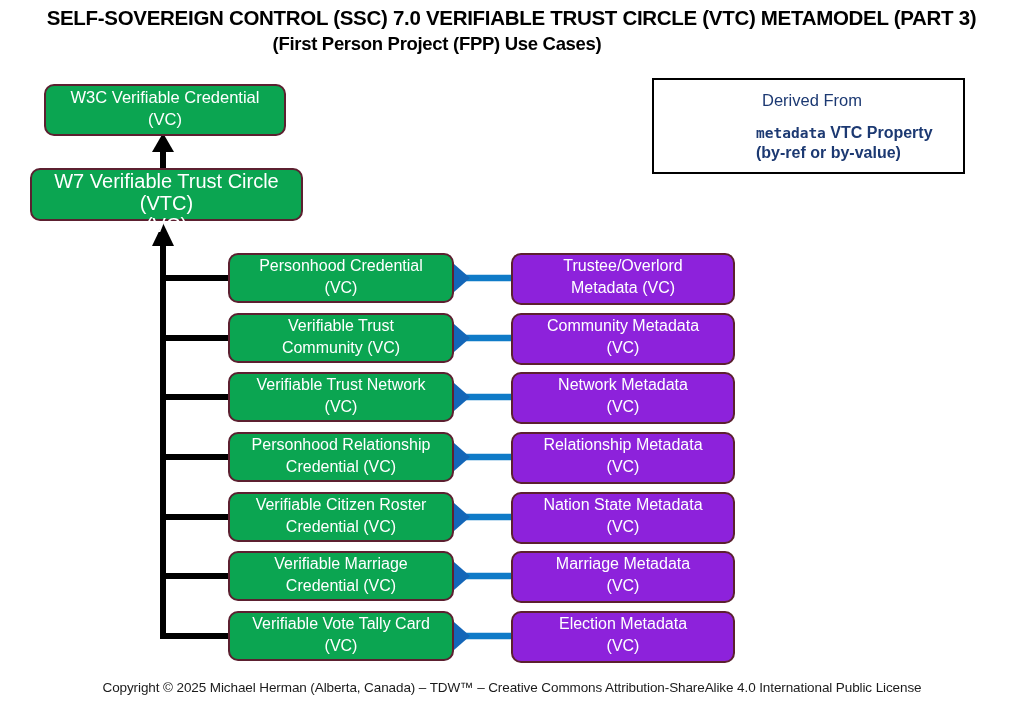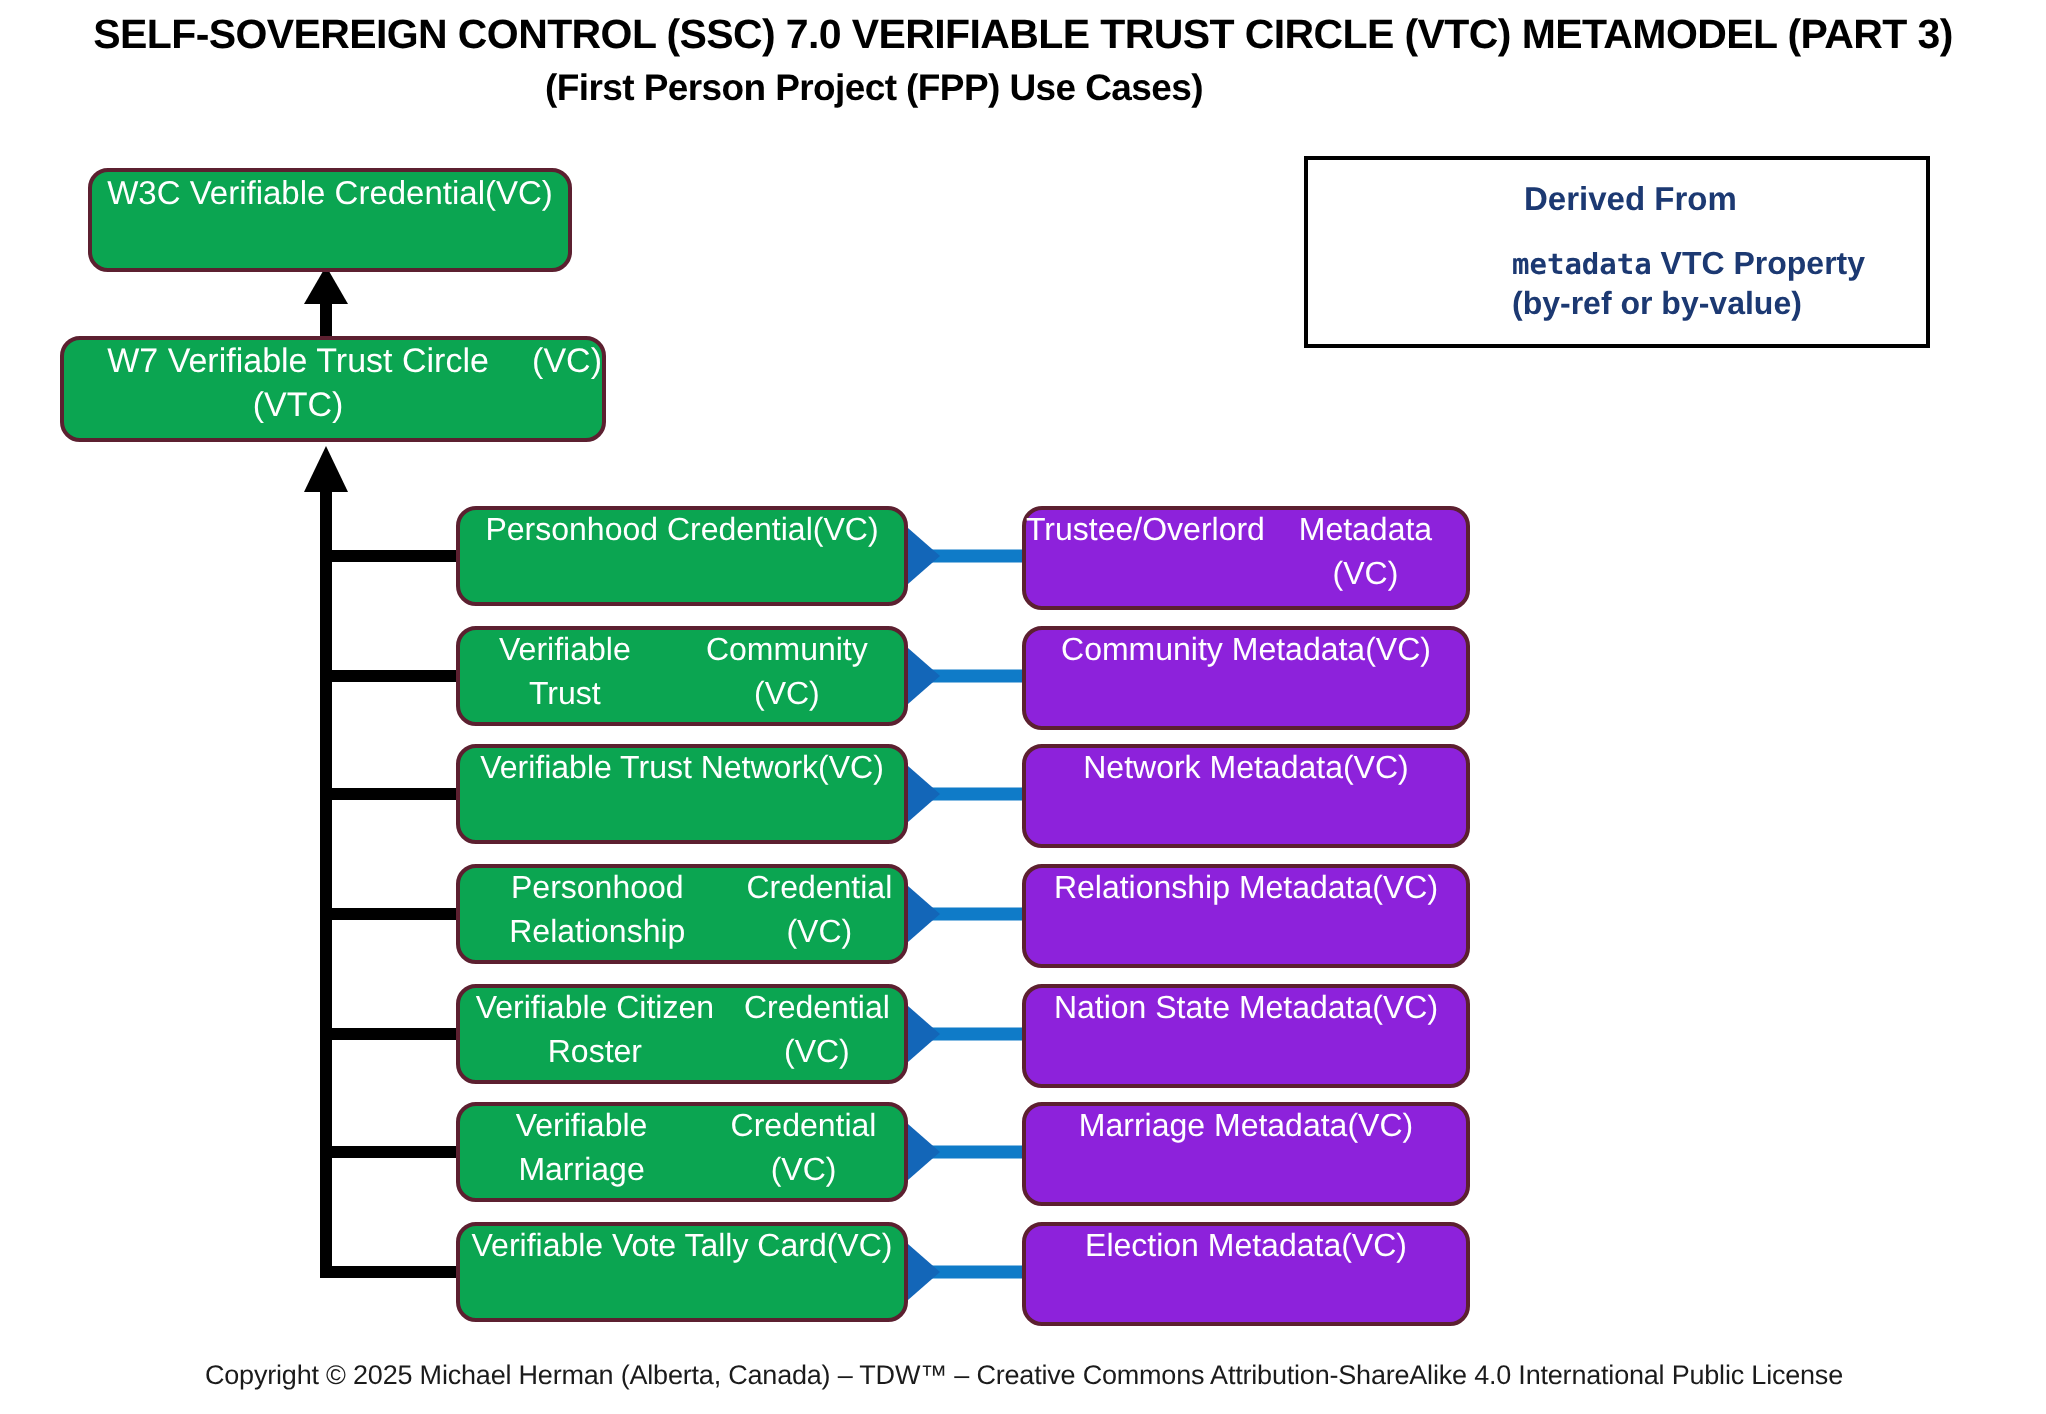--- a/index.html
+++ b/index.html
@@ -17,40 +17,40 @@
   body{font-family:"Liberation Sans",sans-serif;}
   .canvas{position:relative;width:1023px;height:707px;background:#fff;overflow:hidden;}
 
   .title1{position:absolute;left:0;top:6px;width:1023px;text-align:center;
     font-size:20.5px;font-weight:bold;letter-spacing:-0.3px;color:var(--ink);}
   .title2{position:absolute;left:0;top:33px;width:874px;text-align:center;
     font-size:18.5px;font-weight:bold;letter-spacing:-0.3px;color:var(--ink);}
 
   .node{position:absolute;border:2px solid var(--box-border);border-radius:10px;
     color:#fff;text-align:center;font-size:16px;line-height:22px;
-    display:flex;flex-direction:row;justify-content:center;}
+    display:flex;flex-direction:column;justify-content:flex-start;}
   .green{background:var(--green);}
   .purple{background:var(--purple);}
 
   .w3c{left:44px;top:84px;width:242px;height:52px;font-size:16.5px;}
-  .w7{left:30px;top:168px;width:273px;height:53px;font-size:17px;}
+  .w7{left:30px;top:168px;width:273px;height:53px;font-size:20px;}
 
   .rowbox-green{left:228px;width:226px;height:50px;}
   .rowbox-purple{left:511px;width:224px;height:52px;}
 
   svg.overlay{position:absolute;left:0;top:0;width:1023px;height:707px;pointer-events:none;}
   .black-stroke{stroke:var(--ink);fill:none;}
   .black-fill{fill:var(--ink);stroke:none;}
   .blue-stroke{stroke:var(--blue-line);fill:none;}
   .diamond{fill:var(--blue-diamond);stroke:none;}
 
   .legend{position:absolute;left:652px;top:78px;width:313px;height:96px;
     border:2.5px solid #000;background:#fff;}
   .legend-derived{position:absolute;left:762px;top:91px;font-size:16.5px;
-    font-weight:bold;color:var(--navy);}
+    font-weight:normal;color:var(--navy);}
   .legend-meta{position:absolute;left:756px;top:123px;width:204px;
     font-size:16px;font-weight:bold;color:var(--navy);line-height:20px;}
   .mono{font-family:"DejaVu Sans Mono",monospace;font-size:14.5px;font-weight:bold;}
 
   .footer{position:absolute;left:16px;top:680px;width:992px;text-align:center;
     font-size:13.5px;color:var(--footer-ink);letter-spacing:-0.1px;}
 </style>
 </head>
 <body>
 

